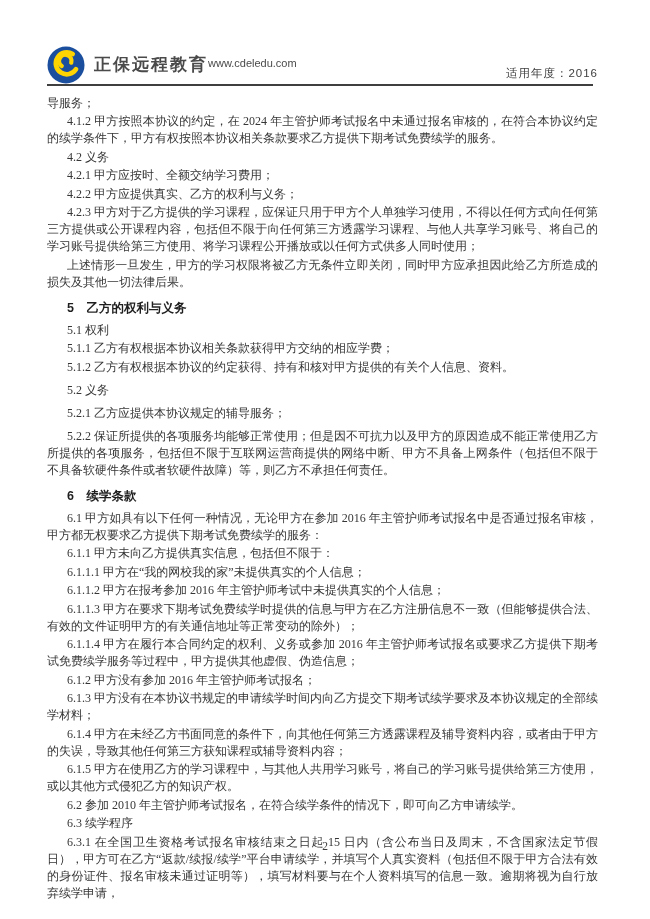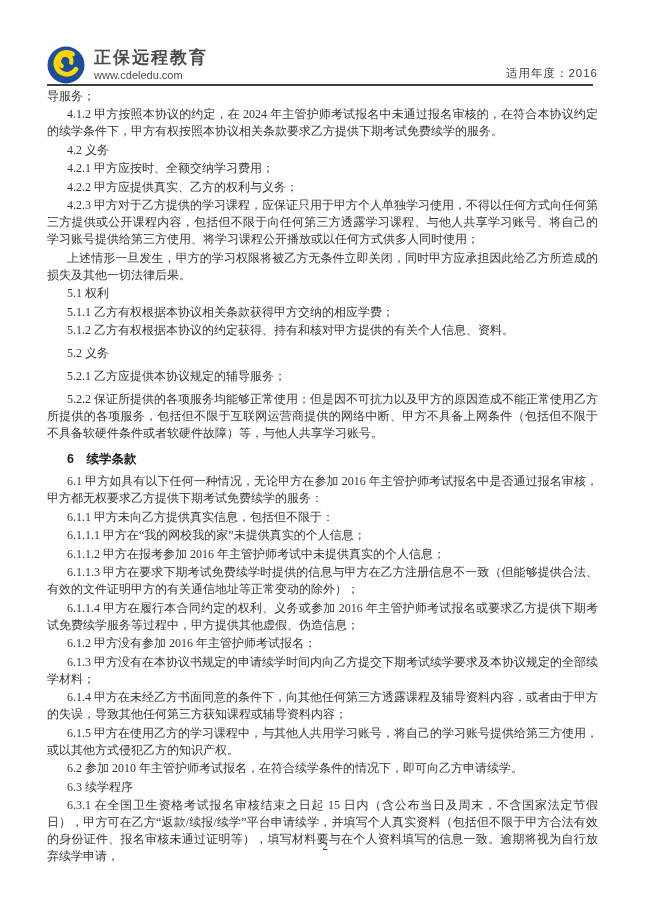--- a/index.html
+++ b/index.html
@@ -8,37 +8,37 @@
     background:#ffffff; overflow:hidden;
     font-family:"Liberation Serif","DejaVu Serif",serif;
   }
   
   .header {
     position:absolute; left:47px; top:40px; width:551px; height:44px;
     display:flex; justify-content:space-between; align-items:flex-end;
   }
   .brand { display:flex; align-items:center; gap:9px; }
   .logo { width:38px; height:38px; display:block; }
-  .brand-text { display:flex; flex-direction:column; line-height:1.1; }
+  .brand-text { display:flex; flex-direction:row; line-height:1.1; }
   .brand-name {
     font-family:"Liberation Sans","DejaVu Sans",sans-serif;
     font-weight:bold; font-size:17px; letter-spacing:2px; color:#4a4a4a;
   }
   .brand-url {
     font-family:"Liberation Sans","DejaVu Sans",sans-serif;
     font-weight:normal; font-size:11px; color:#4a4a4a; margin-top:1px;
   }
   .year {
     font-family:"Liberation Sans","DejaVu Sans",sans-serif;
     font-size:11.5px; color:#3d3d3d; padding-bottom:3px; letter-spacing:1px;
   }
   .rule { position:absolute; left:47px; top:84px; width:546px; height:2px; background:#3f3f3f; }
   
   .doc-body {
-    position:absolute; left:47px; top:86px; width:551px;
+    position:absolute; left:47px; top:93px; width:551px;
     font-size:12px; line-height:17px; color:#363636; text-align:justify;
   }
   .para { text-indent:20px; margin:1.5px 0; }
   .para.no-indent { text-indent:0; }
   .para.gap { margin-top:6px; }
   .para.heading {
     font-family:"Liberation Sans","DejaVu Sans",sans-serif;
     font-weight:bold; font-size:12.5px; color:#1f1f1f;
     margin-top:9px; margin-bottom:5px;
   }
@@ -73,26 +73,27 @@
   <div class="rule" style="background: rgb(63, 63, 63);"></div>
 
   <main class="doc-body" style="color: rgb(54, 54, 54);">
       <div class="para no-indent">导服务；</div>
       <div class="para">4.1.2 甲方按照本协议的约定，在 2024 年主管护师考试报名中未通过报名审核的，在符合本协议约定的续学条件下，甲方有权按照本协议相关条款要求乙方提供下期考试免费续学的服务。</div>
       <div class="para">4.2 义务</div>
       <div class="para">4.2.1 甲方应按时、全额交纳学习费用；</div>
       <div class="para">4.2.2 甲方应提供真实、乙方的权利与义务；</div>
       <div class="para">4.2.3 甲方对于乙方提供的学习课程，应保证只用于甲方个人单独学习使用，不得以任何方式向任何第三方提供或公开课程内容，包括但不限于向任何第三方透露学习课程、与他人共享学习账号、将自己的学习账号提供给第三方使用、将学习课程公开播放或以任何方式供多人同时使用；</div>
       <div class="para">上述情形一旦发生，甲方的学习权限将被乙方无条件立即关闭，同时甲方应承担因此给乙方所造成的损失及其他一切法律后果。</div>
+      <div class="para heading gap">5　乙方的权利与义务</div>
       <div class="para">5.1 权利</div>
       <div class="para">5.1.1 乙方有权根据本协议相关条款获得甲方交纳的相应学费；</div>
       <div class="para">5.1.2 乙方有权根据本协议的约定获得、持有和核对甲方提供的有关个人信息、资料。</div>
       <div class="para gap">5.2 义务</div>
       <div class="para gap">5.2.1 乙方应提供本协议规定的辅导服务；</div>
-      <div class="para gap">5.2.2 保证所提供的各项服务均能够正常使用；但是因不可抗力以及甲方的原因造成不能正常使用乙方所提供的各项服务，包括但不限于互联网运营商提供的网络中断、甲方不具备上网条件（包括但不限于不具备软硬件条件或者软硬件故障）等，与他人共享学习账号。</div>
+      <div class="para gap">5.2.2 保证所提供的各项服务均能够正常使用；但是因不可抗力以及甲方的原因造成不能正常使用乙方所提供的各项服务，包括但不限于互联网运营商提供的网络中断、甲方不具备上网条件（包括但不限于不具备软硬件条件或者软硬件故障）等，则乙方不承担任何责任。</div>
       <div class="para heading gap">6　续学条款</div>
       <div class="para">6.1 甲方如具有以下任何一种情况，无论甲方在参加 2016 年主管护师考试报名中是否通过报名审核，甲方都无权要求乙方提供下期考试免费续学的服务：</div>
       <div class="para">6.1.1 甲方未向乙方提供真实信息，包括但不限于：</div>
       <div class="para">6.1.1.1 甲方在“我的网校我的家”未提供真实的个人信息；</div>
       <div class="para">6.1.1.2 甲方在报考参加 2016 年主管护师考试中未提供真实的个人信息；</div>
       <div class="para">6.1.1.3 甲方在要求下期考试免费续学时提供的信息与甲方在乙方注册信息不一致（但能够提供合法、有效的文件证明甲方的有关通信地址等正常变动的除外）；</div>
       <div class="para">6.1.1.4 甲方在履行本合同约定的权利、义务或参加 2016 年主管护师考试报名或要求乙方提供下期考试免费续学服务等过程中，甲方提供其他虚假、伪造信息；</div>
       <div class="para">6.1.2 甲方没有参加 2016 年主管护师考试报名；</div>
       <div class="para">6.1.3 甲方没有在本协议书规定的申请续学时间内向乙方提交下期考试续学要求及本协议规定的全部续学材料；</div>
       <div class="para">6.1.4 甲方在未经乙方书面同意的条件下，向其他任何第三方透露课程及辅导资料内容，或者由于甲方的失误，导致其他任何第三方获知课程或辅导资料内容；</div>

